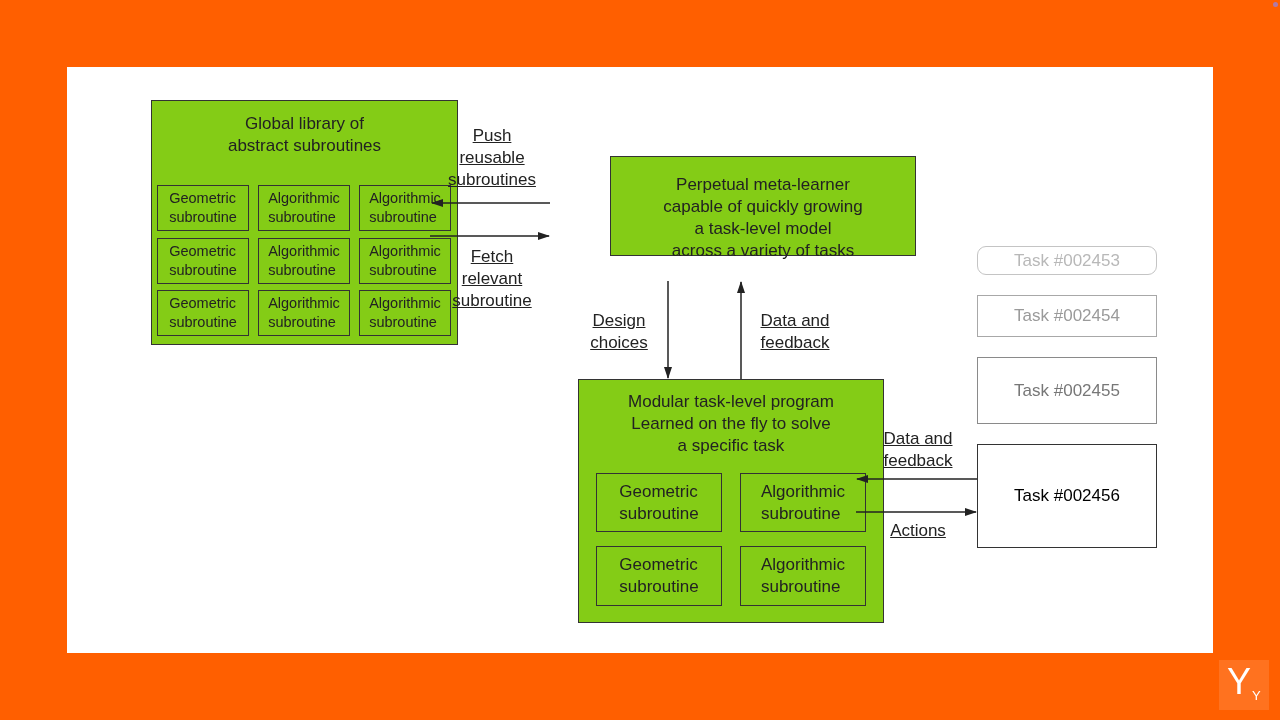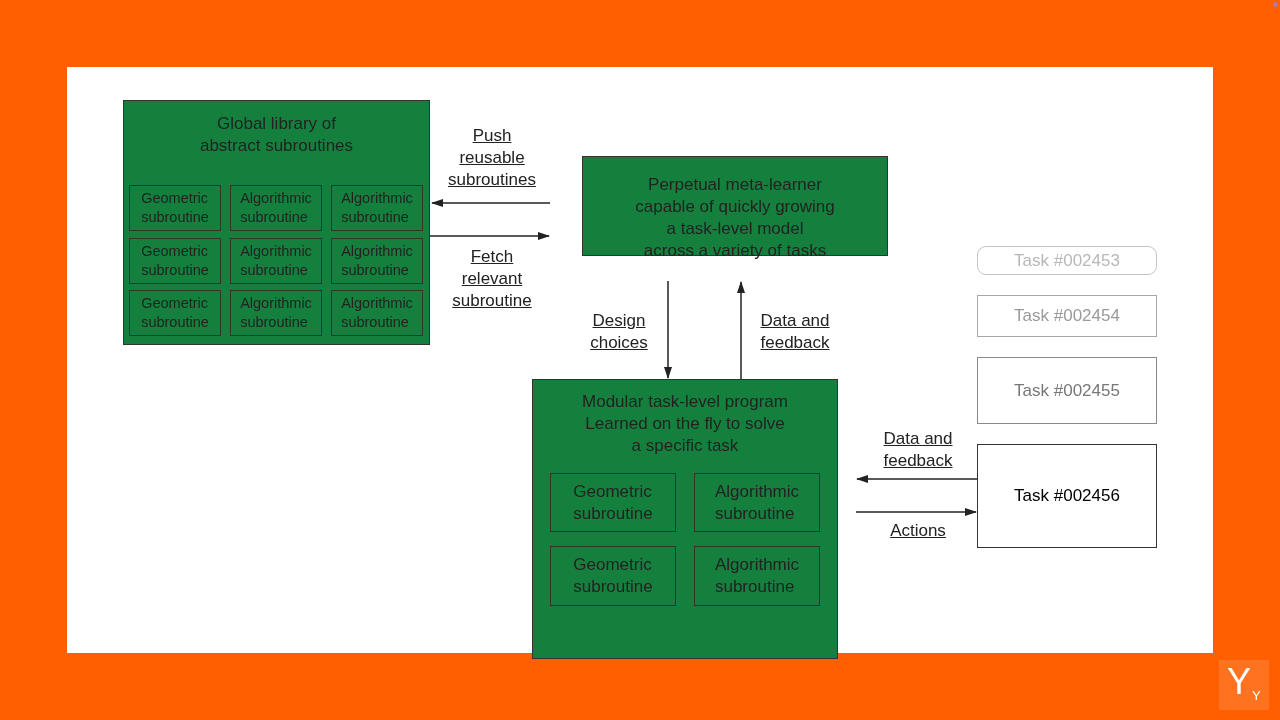--- a/index.html
+++ b/index.html
@@ -8,22 +8,22 @@
     background: #ff5f00;
     font-family: "Liberation Sans", sans-serif;
     position: relative;
   }
   .slide {
     position: absolute; left: 67px; top: 67px; width: 1146px; height: 586px;
     background: #ffffff;
   }
   .box {
     position: absolute; box-sizing: border-box;
-    border: 1.5px solid #333; background: #15803d;
-    color: #222; text-align: center;
+    border: 1.5px solid #333; background: #84cc16;
+    color: #222; text-align: center; margin-left: 28px;
   }
   .title-text {
     position: absolute; left: 0; right: 0; text-align: center;
     font-size: 17px; line-height: 22px; color: #222; white-space: pre-line;
   }
   .sub {
     position: absolute; box-sizing: border-box; border: 1.5px solid #333;
     display: flex; align-items: center; justify-content: center;
     text-align: left; white-space: pre-line; color: #222;
   }
@@ -81,21 +81,21 @@
 subroutine</div>
 </div>
 
 <div class="box" style="left:582px; top:156px; width:306px; height:100px;text-decoration:underline;">
   <div class="title-text" style="top:17px;">Perpetual meta-learner
 capable of quickly growing
 a task-level model
 across a variety of tasks</div>
 </div>
 
-<div class="box" style="left:532px; top:379px; width:306px; height:280px;">
+<div class="box" style="left:550px; top:379px; width:306px; height:244px;">
   <div class="title-text" style="top:11px;">Modular task-level program
 Learned on the fly to solve
 a specific task</div>
   <div class="sub big" style="left:17px; top:93px; width:126px; height:59px;">Geometric
 subroutine</div>
   <div class="sub big" style="left:161px; top:93px; width:126px; height:59px;">Algorithmic
 subroutine</div>
   <div class="sub big" style="left:17px; top:166px; width:126px; height:60px;">Geometric
 subroutine</div>
   <div class="sub big" style="left:161px; top:166px; width:126px; height:60px;">Algorithmic

